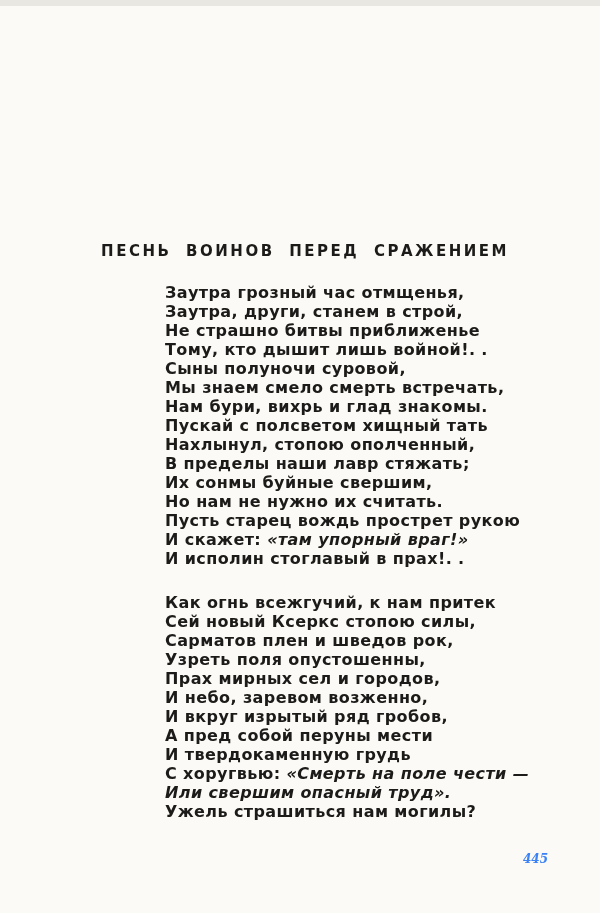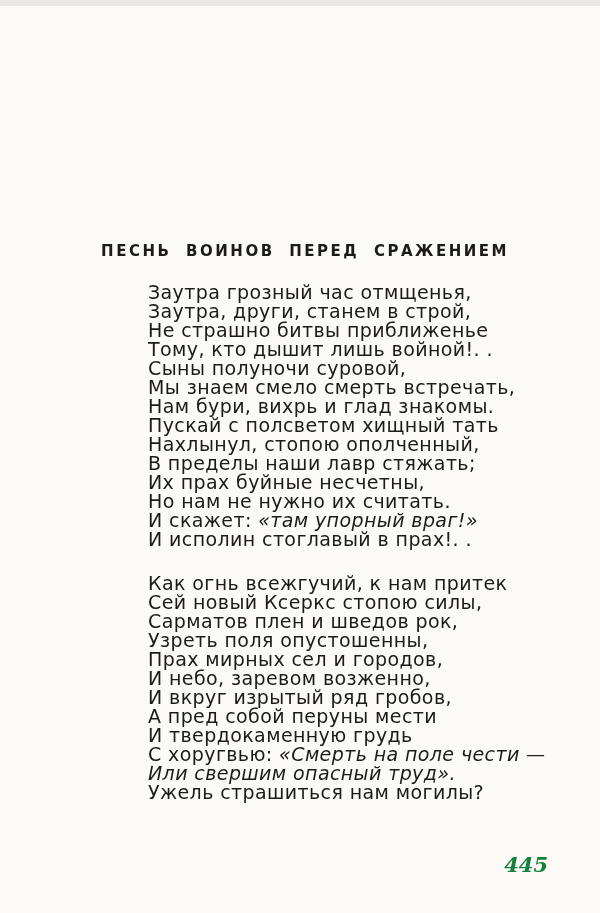--- a/index.html
+++ b/index.html
@@ -27,67 +27,68 @@
     text-align: center;
     font-size: 15px;
     font-weight: 700;
     letter-spacing: 2.5px;
     word-spacing: 7px;
     white-space: nowrap;
   }
   .poem {
     position: absolute;
     top: 277px;
-    left: 148px;
+    left: 165px;
     width: 390px;
-    font-size: 19px;
-    font-weight: 400;
+    font-size: 16px;
+    font-weight: 700;
     line-height: 19px;
     letter-spacing: 0.4px;
   }
   .stanza {
     margin: 0 0 25px 0;
   }
   .line {
     white-space: nowrap;
   }
   .line .it {
     font-style: italic;
   }
   .page-number {
     position: absolute;
     top: 846px;
     right: 52px;
     font-family: "DejaVu Serif", "Liberation Serif", serif;
     font-style: italic;
     font-weight: 700;
-    font-size: 21px;
-    color: #15803d;
+    font-size: 12px;
+    color: #3b82f6;
   }
 </style>
 </head>
 <body>
 
 <div class="page">
   <h1 class="title">ПЕСНЬ ВОИНОВ ПЕРЕД СРАЖЕНИЕМ</h1>
 
   <div class="poem">
     <div class="stanza">
         <div class="line"><span>Заутра грозный час отмщенья,</span></div>
         <div class="line"><span>Заутра, други, станем в строй,</span></div>
         <div class="line"><span>Не страшно битвы приближенье</span></div>
         <div class="line"><span>Тому, кто дышит лишь войной!. .</span></div>
         <div class="line"><span>Сыны полуночи суровой,</span></div>
         <div class="line"><span>Мы знаем смело смерть встречать,</span></div>
         <div class="line"><span>Нам бури, вихрь и глад знакомы.</span></div>
         <div class="line"><span>Пускай с полсветом хищный тать</span></div>
         <div class="line"><span>Нахлынул, стопою ополченный,</span></div>
         <div class="line"><span>В пределы наши лавр стяжать;</span></div>
-        <div class="line"><span>Их прах буйные несчетны,</span></div>
+        <div class="line"><span>Их сонмы буйные свершим,</span></div>
         <div class="line"><span>Но нам не нужно их считать.</span></div>
+        <div class="line"><span>Пусть старец вождь прострет рукою</span></div>
         <div class="line"><span>И скажет: </span><span class="it">«там упорный враг!»</span></div>
         <div class="line"><span>И исполин стоглавый в прах!. .</span></div>
       </div>
     <div class="stanza">
         <div class="line"><span>Как огнь всежгучий, к нам притек</span></div>
         <div class="line"><span>Сей новый Ксеркс стопою силы,</span></div>
         <div class="line"><span>Сарматов плен и шведов рок,</span></div>
         <div class="line"><span>Узреть поля опустошенны,</span></div>
         <div class="line"><span>Прах мирных сел и городов,</span></div>
         <div class="line"><span>И небо, заревом возженно,</span></div>

